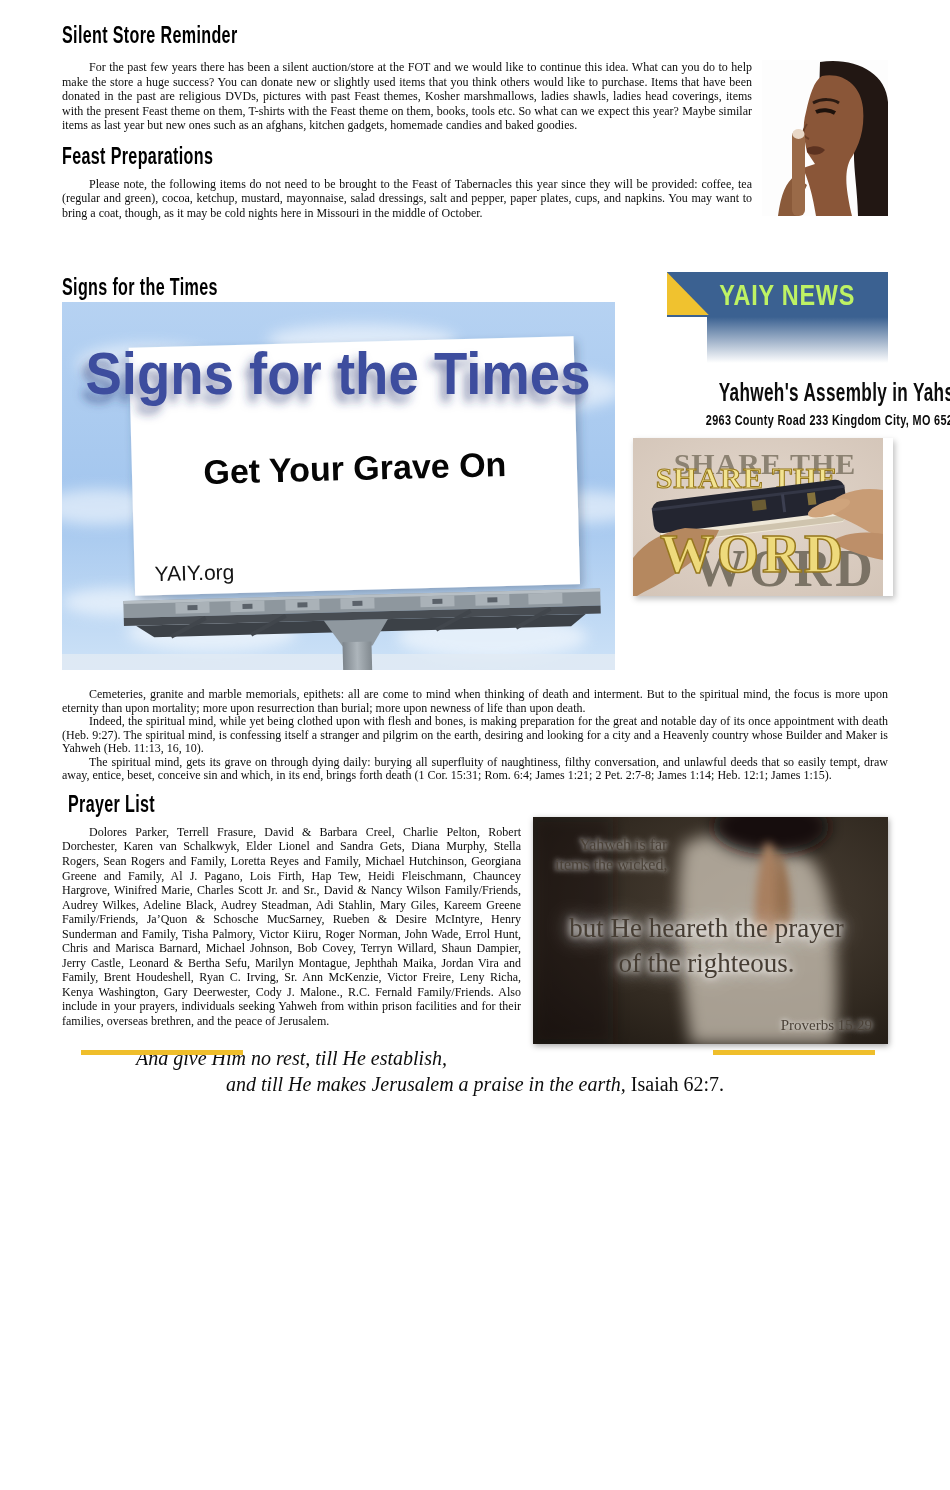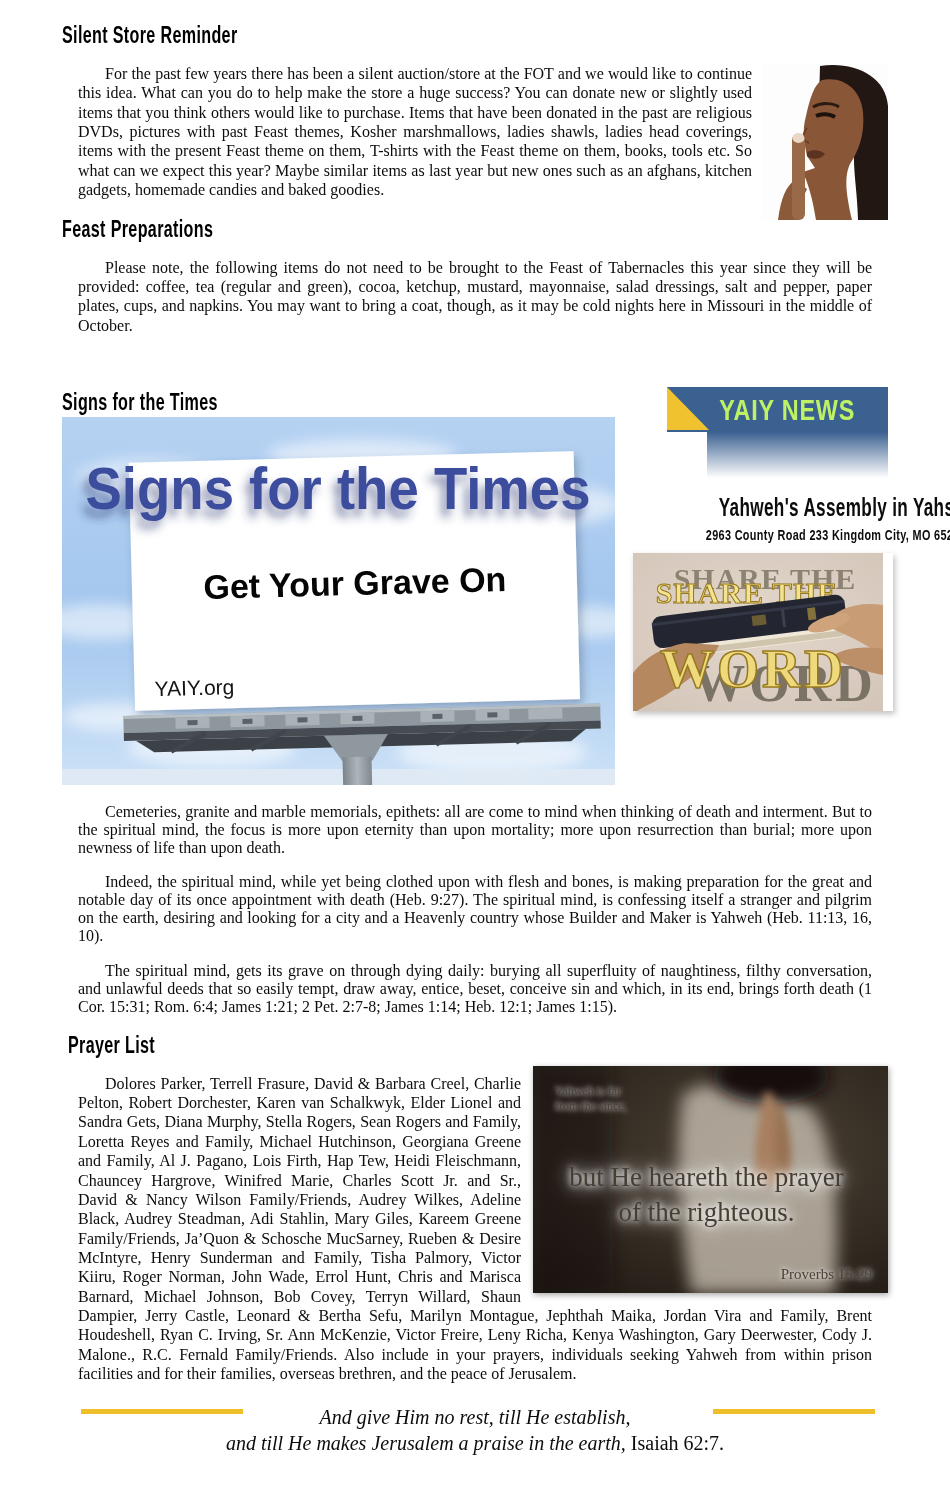--- a/index.html
+++ b/index.html
@@ -5,21 +5,21 @@
   html,body{margin:0;padding:0;background:#ffffff;}
   body{width:950px;height:1490px;overflow:hidden;font-family:"Liberation Serif",serif;color:#0c0c0c;}
   .content{width:826px;margin-left:62px;padding-top:22px;}
 
   
   .hblock{height:26px;white-space:nowrap;}
   .cond{font-family:"Liberation Sans",sans-serif;font-weight:bold;display:inline-block;
         transform:scaleX(0.70);transform-origin:0 100%;letter-spacing:0.5px;}
   .cond-h{font-size:23px;color:#000;}
 
-  p.body{margin:16px;text-indent:27px;text-align:justify;font-size:16px;line-height:1.21;}
+  p.body{margin:0;text-indent:27px;text-align:justify;font-size:12px;line-height:1.21;}
   .tight p.body{line-height:1.13;}
 
   .shh-float{float:right;width:126px;height:156px;margin:0 0 2px 10px;}
   .para1{margin-top:12px;}
   .h-feast{margin-top:10px;}
   .para2{margin-top:8px;}
 
   
   .signs-row{margin-top:54px;display:flex;}
   .signs-left{width:553px;}
@@ -46,21 +46,21 @@
   .share{position:relative;margin:9px 16px 0 -17px;width:260px;height:158px;box-shadow:2px 3px 6px rgba(0,0,0,0.25);}
 
   .cem-block{margin-top:18px;}
 
   .h-prayer{margin-top:8px;margin-left:6px;}
   .prayer-body{margin-top:8px;}
   .prayer-float{float:right;width:355px;height:227px;margin:-8px 0 6px 12px;position:relative;
                 box-shadow:1px 2px 6px rgba(0,0,0,0.35);}
   .prayer-float svg{position:absolute;left:0;top:0;}
   .pr-txt{position:absolute;font-family:"Liberation Serif",serif;color:#4b4238;}
-  .pr-top{left:22px;top:18px;font-size:12px;line-height:1.25;text-align:left;
+  .pr-top{left:22px;top:18px;font-size:16px;line-height:1.25;text-align:right;
           text-shadow:0 0 4px rgba(255,255,255,0.8),0 0 9px rgba(255,255,255,0.55);}
   .pr-main{left:0;right:8px;top:94px;text-align:center;font-size:27px;line-height:1.3;color:#463d33;
            text-shadow:0 0 6px #fff,0 0 14px #fff,0 0 26px rgba(255,255,255,0.9);}
   .pr-ref{right:16px;bottom:10px;font-size:15px;
           text-shadow:0 0 4px rgba(255,255,255,0.8),0 0 9px rgba(255,255,255,0.55);}
 
   .footer{position:relative;margin-top:12px;padding-top:6px;height:70px;}
   .fline{position:absolute;top:10px;width:162px;height:5px;background:#efbe2b;}
   .fl-left{left:19px;}
   .fl-right{left:651px;}
@@ -253,21 +253,21 @@
         </defs>
         <rect width="355" height="227" fill="url(#prbg)"></rect>
         <path d="M150,28 C190,6 252,12 282,48 C302,80 307,150 302,227 L158,227 C148,160 140,85 150,28 Z" fill="#cfc6b8" opacity="0.75" filter="url(#pb8)"></path>
         <ellipse cx="238" cy="10" rx="58" ry="28" fill="#14100c" filter="url(#pb8)"></ellipse>
         <path d="M238,26 C250,52 254,86 250,118 L222,118 C220,82 226,50 232,26 Z" fill="#a87f5e" filter="url(#pb4)"></path>
         <path d="M246,34 C256,56 260,84 257,110 L244,112 C242,84 242,56 244,34 Z" fill="#96704f" filter="url(#pb4)"></path>
         <rect width="80" height="227" fill="#16110c" opacity="0.45" filter="url(#pb8)"></rect>
       </svg>
       <div class="pr-txt pr-top">
         <div>Yahweh is far</div>
-        <div>from the since,</div>
+        <div>items the wicked,</div>
       </div>
       <div class="pr-txt pr-main">
         <div>but He heareth the prayer</div>
         <div>of the righteous.</div>
       </div>
       <div class="pr-txt pr-ref">Proverbs 15:29</div>
     </div>
     <p class="body">Dolores Parker, Terrell Frasure, David &amp; Barbara Creel, Charlie Pelton, Robert Dorchester, Karen van Schalkwyk, Elder Lionel and Sandra Gets, Diana Murphy, Stella Rogers, Sean Rogers and Family, Loretta Reyes and Family, Michael Hutchinson, Georgiana Greene and Family, Al J. Pagano, Lois Firth, Hap Tew, Heidi Fleischmann, Chauncey Hargrove, Winifred Marie, Charles Scott Jr. and Sr., David &amp; Nancy Wilson Family/Friends, Audrey Wilkes, Adeline Black, Audrey Steadman, Adi Stahlin, Mary Giles, Kareem Greene Family/Friends, Ja’Quon &amp; Schosche MucSarney, Rueben &amp; Desire McIntyre, Henry Sunderman and Family, Tisha Palmory, Victor Kiiru, Roger Norman, John Wade, Errol Hunt, Chris and Marisca Barnard, Michael Johnson, Bob Covey, Terryn Willard, Shaun Dampier, Jerry Castle, Leonard &amp; Bertha Sefu, Marilyn Montague, Jephthah Maika, Jordan Vira and Family, Brent Houdeshell, Ryan C. Irving, Sr. Ann McKenzie, Victor Freire, Leny Richa, Kenya Washington, Gary Deerwester, Cody J. Malone., R.C. Fernald Family/Friends. Also include in your prayers, individuals seeking Yahweh from within prison facilities and for their families, overseas brethren, and the peace of Jerusalem.</p>
   </div>
 

